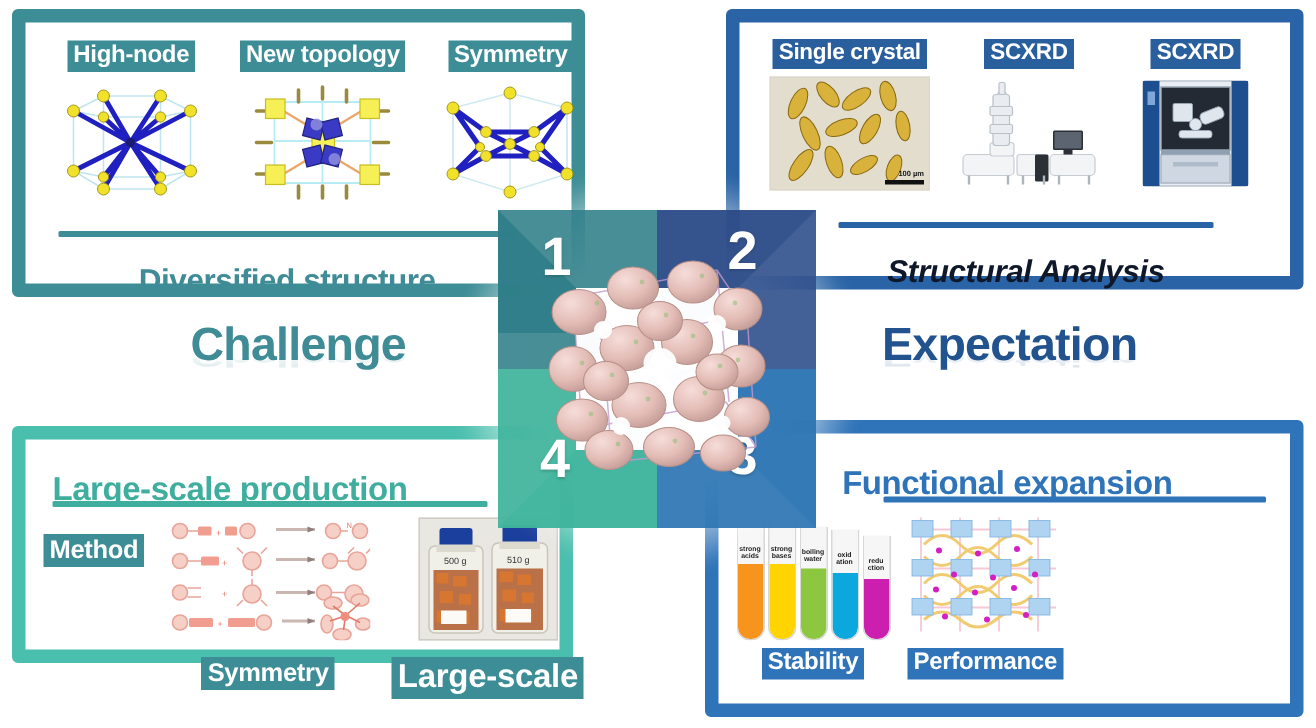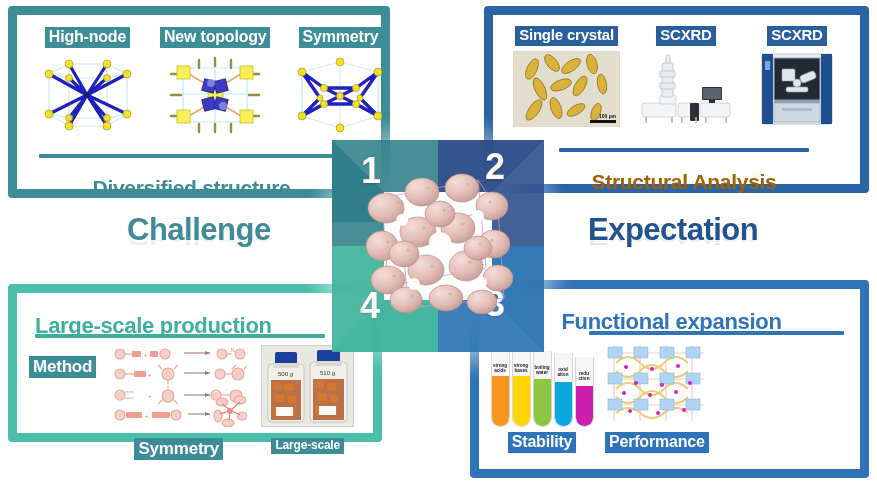--- a/index.html
+++ b/index.html
@@ -308,21 +308,21 @@
             <rect x="22" y="52" width="46" height="19" fill="#cfd8e2" stroke="#a9b5c1"></rect>
             <rect x="30" y="57" width="30" height="3" fill="#aebbc8"></rect>
             <rect x="22" y="49" width="46" height="3" fill="#8fa0b2"></rect>
             <rect x="13" y="10" width="5" height="9" fill="#7fa8d8"></rect>
           </svg>
         </div>
       </div>
     </div>
 
     <div class="rule" style="left:66px; top:133px; width:250px; background:#2a64a6;"></div>
-    <div class="sec-head" style="left:16px; top:143px; width:350px; text-align:center; font-size:21px; color:#a16207;">Structural Analysis</div>
+    <div class="sec-head" style="left:16px; top:143px; width:350px; text-align:center; font-size:21px; color:#0f172a;font-style:italic;">Structural Analysis</div>
   </div>
 
   <div class="panel mint" id="panel-bl">
 
     <div class="sec-head" style="left:18px; top:8px; font-size:22px; color:#3fae9e;">Large-scale production</div>
     <div class="rule" style="left:18px; top:41px; width:290px; background:#3fae9e;"></div>
 
     <div class="tilerow" style="left:12px; top:52px; gap:14px; align-items:flex-start;">
 
       <div class="tile">
@@ -426,21 +426,21 @@
                 <rect x="55" y="47" width="9" height="8"></rect>
                   <rect x="68" y="49" width="8" height="7"></rect>
                 <rect x="53" y="60" width="10" height="8"></rect>
                   <rect x="67" y="61" width="8" height="8"></rect>
               </g>
               <rect x="57" y="60" width="17" height="9" fill="#fbfaf6"></rect>
               <text x="58" y="29" font-size="6" fill="#333" font-family="Liberation Sans, sans-serif">510 g</text>
             </g>
           </svg>
         </div>
-        <span class="chip teal" style="font-size:12px;margin-top:11px;">Large-scale</span>
+        <span class="chip teal" style="font-size:22px;margin-top:11px;">Large-scale</span>
       </div>
     </div>
   </div>
 
   <div class="panel blue2" id="panel-br">
 
     <div class="sec-head" style="left:20px; top:8px; width:345px; text-align:center; font-size:22px; color:#2f73b8;">Functional expansion</div>
     <div class="rule" style="left:110px; top:42px; width:255px; background:#2f73b8;"></div>
 
     <div class="tilerow" style="left:10px; top:50px; gap:10px; align-items:flex-end;">

